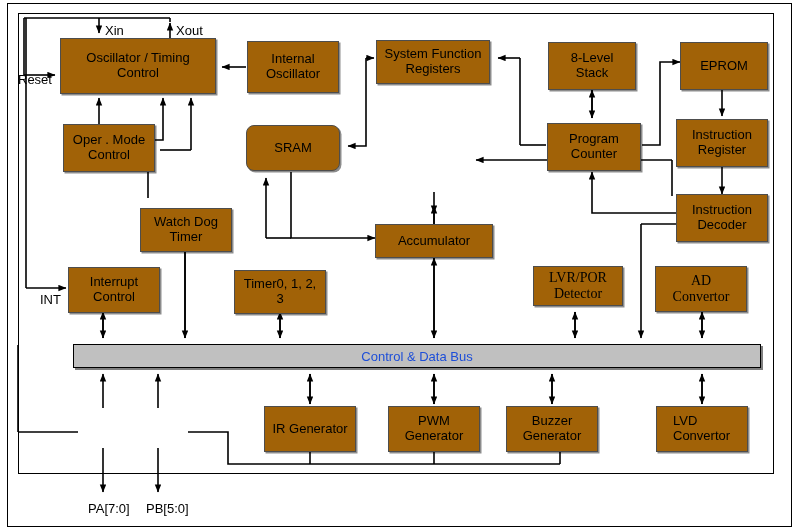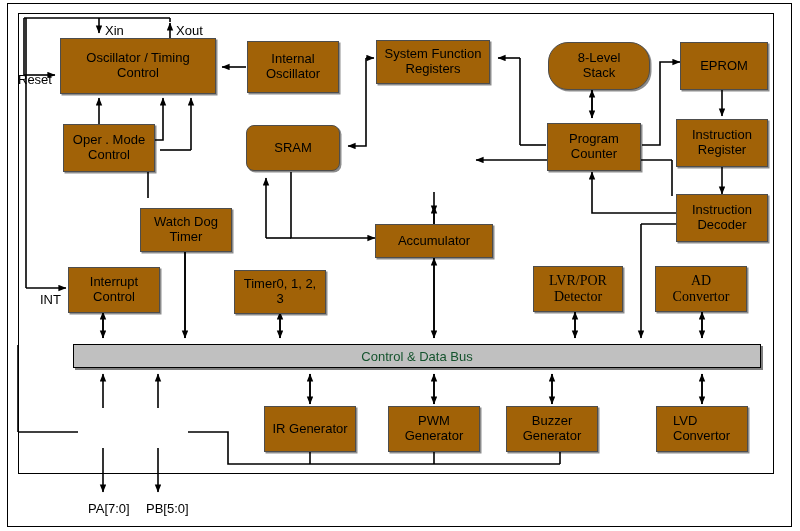--- a/index.html
+++ b/index.html
@@ -21,21 +21,21 @@
        text-align:center;font-size:13px;color:#000;line-height:1.15;
        box-shadow:1.5px 1.5px 0 rgba(0,0,0,0.45);}
   .blk span{display:block;padding:0 3px;}
   .serif{font-family:"Liberation Serif", serif;font-size:14px;}
   .leftal{justify-content:flex-start;text-align:left;}
   .leftal span{padding-left:8px;}
 
   
   .bus{position:absolute;box-sizing:border-box;background:#c0c0c0;
        border:1px solid #000;display:flex;align-items:center;
-       justify-content:center;font-size:13px;color:#14532d;
+       justify-content:center;font-size:13px;color:#1d4ed8;
        box-shadow:2px 2px 0 rgba(0,0,0,0.5);}
 
   
   .alu{position:absolute;display:flex;align-items:center;justify-content:center;
        font-size:13px;color:#000;}
   .alu svg{position:absolute;left:0;top:0;}
   .alu span{position:relative;z-index:2;}
 
   
   .lbl{position:absolute;font-size:13px;color:#000;white-space:nowrap;}
@@ -175,21 +175,21 @@
       </span>
   </div>
 
   <div class="blk" style="left:376px;top:40px;width:114px;height:44px;">
     <span>
         <span>System Function</span>
         <span>Registers</span>
       </span>
   </div>
 
-  <div class="blk" style="left:548px;top:42px;width:102px;height:48px;border-radius:20px;">
+  <div class="blk" style="left:548px;top:42px;width:88px;height:48px;">
     <span>
         <span>8-Level</span>
         <span>Stack</span>
       </span>
   </div>
 
   <div class="blk" style="left:680px;top:42px;width:88px;height:48px;">
     <span>
         <span>EPROM</span>
       </span>
@@ -249,21 +249,21 @@
         <span>Control</span>
       </span>
   </div>
 
   <div class="blk" style="left:234px;top:270px;width:92px;height:44px;">
     <span>
         <span>Timer0, 1, 2, 3</span>
       </span>
   </div>
 
-  <div class="blk serif" style="left:533px;top:266px;width:90px;height:46px;">
+  <div class="blk serif" style="left:533px;top:266px;width:90px;height:40px;">
     <span>
         <span>LVR/POR</span>
         <span>Detector</span>
       </span>
   </div>
 
   <div class="blk serif" style="left:655px;top:266px;width:92px;height:46px;">
     <span>
         <span>AD Convertor</span>
       </span>

